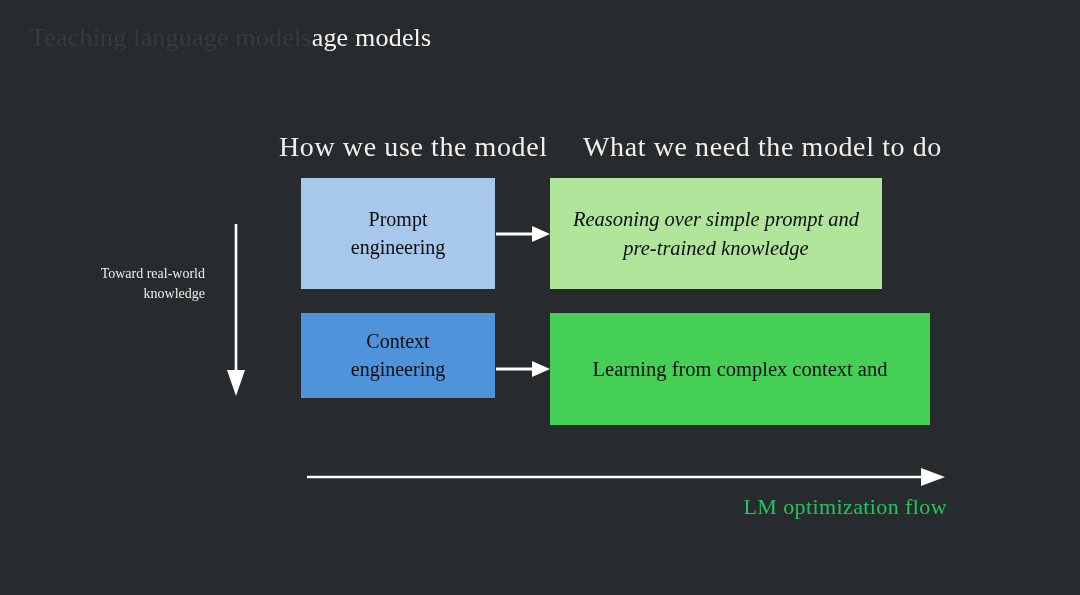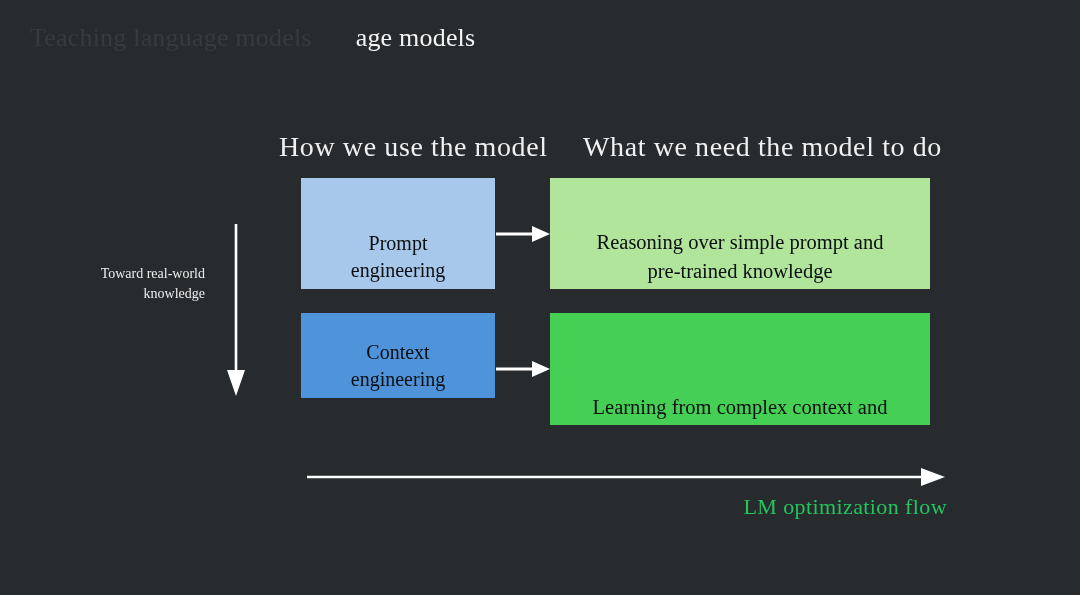--- a/index.html
+++ b/index.html
@@ -32,60 +32,60 @@
     white-space: nowrap;
     letter-spacing: 0.2px;
   }
   .title .redacted {
     
     color: rgba(255,255,255,0.035);
     text-shadow: 0 0 1px rgba(255,255,255,0.05);
   }
   .title .visible {
     color: #f4f4f4;
-    margin-left: 44px;
   }
 
   
   .col-head {
     position: absolute;
     font-size: 28px;
     color: #f0f0f0;
     white-space: nowrap;
     letter-spacing: 0.6px;
   }
   #col-head-left  { left: 279px; top: 131px; }
   #col-head-right { left: 583px; top: 131px; }
 
   
   .box {
     position: absolute;
     display: flex;
-    align-items: flex-end;
+    align-items: center;
     justify-content: center;
     text-align: center;
     color: #0b0e10;
     font-size: 20px;
     line-height: 1.38;
     padding: 4px 10px;
     box-sizing: border-box;
   }
   .box.wide { font-size: 20.5px; }
 
   #box-prompt-engineering {
     left: 301px; top: 178px; width: 194px; height: 111px;
     background: #a7c8ea;
   }
   #box-context-engineering {
     left: 301px; top: 313px; width: 194px; height: 85px;
     background: #4f94db;
   }
   #box-reasoning-simple {
-    left: 550px; top: 178px; width: 380px; height: 111px;
+    left: 550px; top: 178px; width: 332px; height: 111px;
     background: #b0e59b;
+    font-style: italic;
   }
   #box-learning-complex {
     left: 550px; top: 313px; width: 380px; height: 112px;
     background: #46cf55;
   }
 
   
   .connector {
     position: absolute;
     width: 58px;

